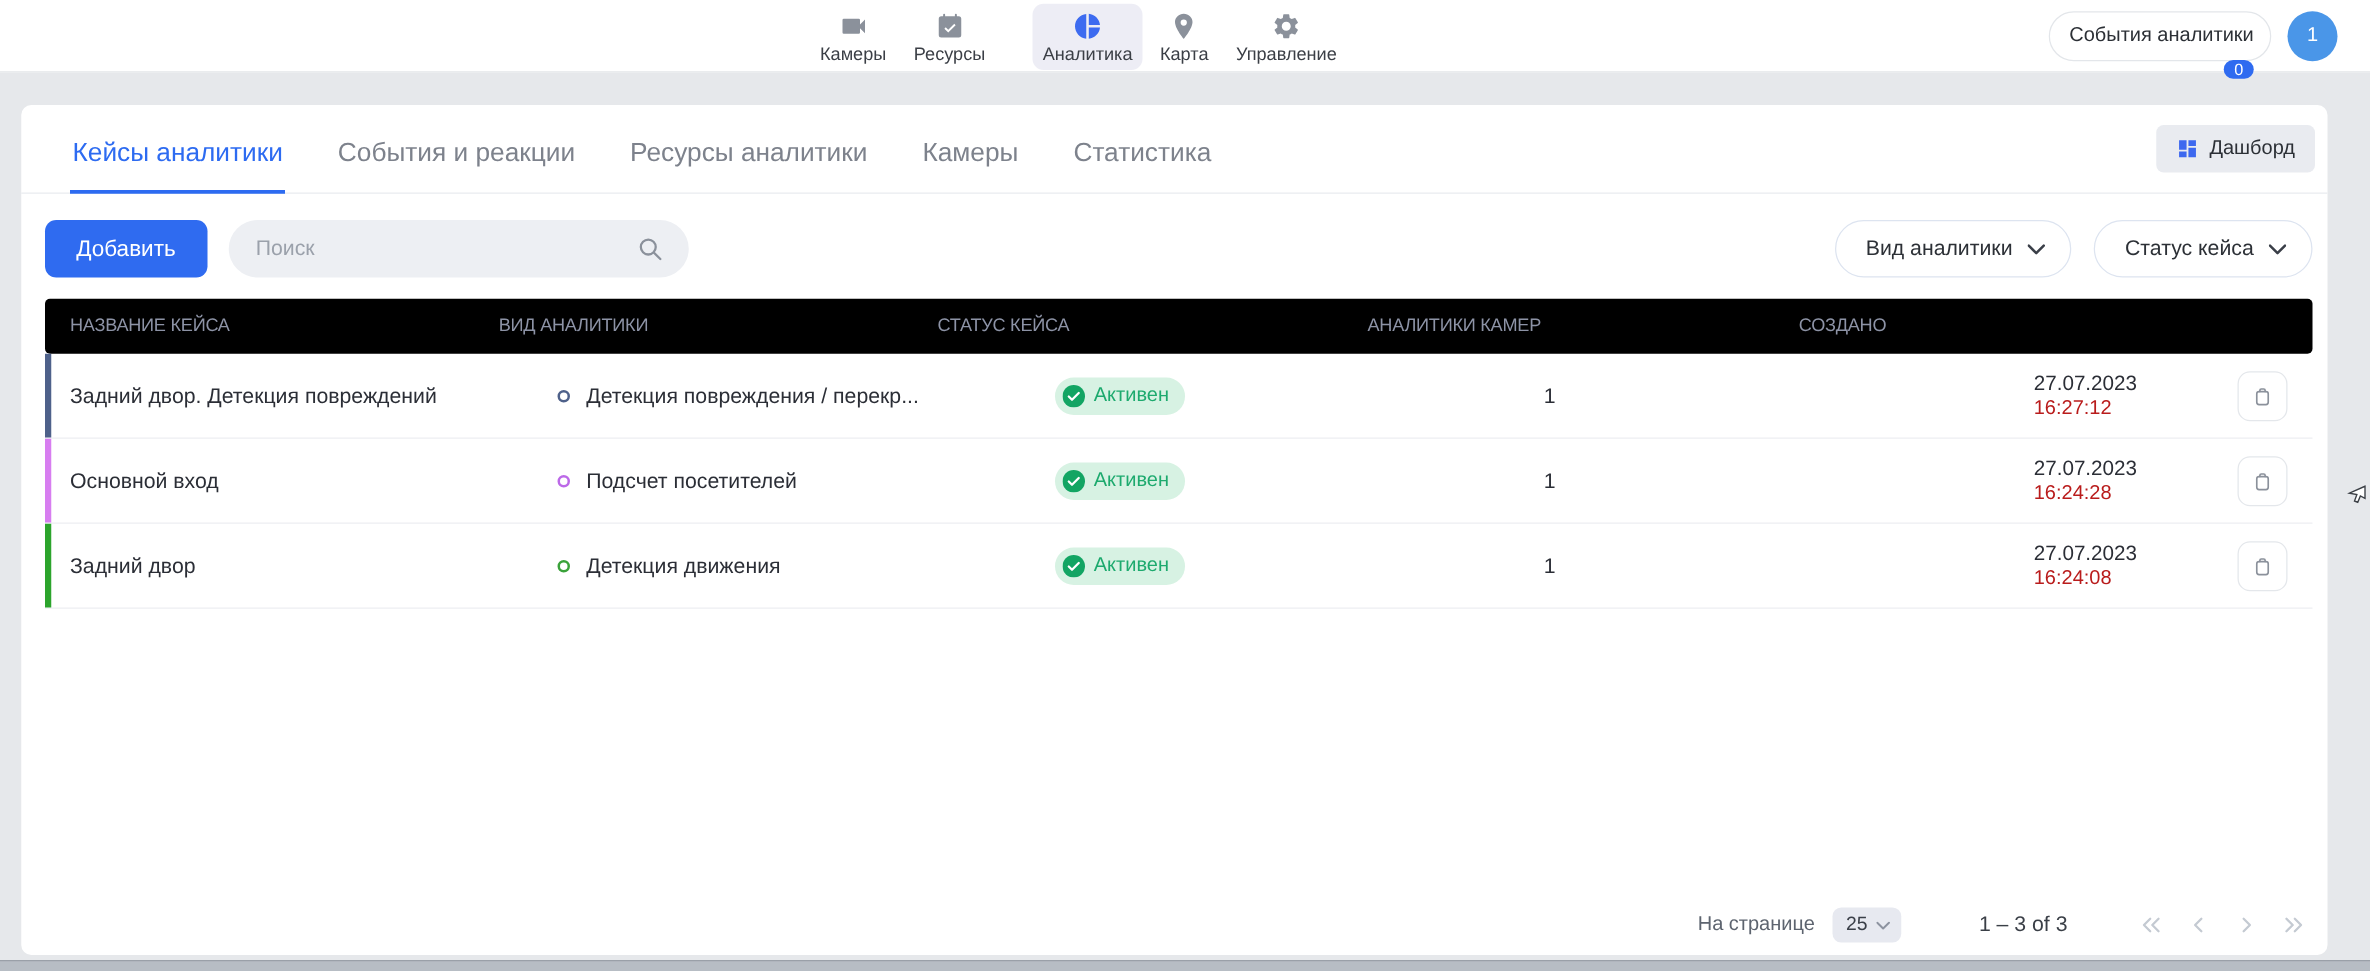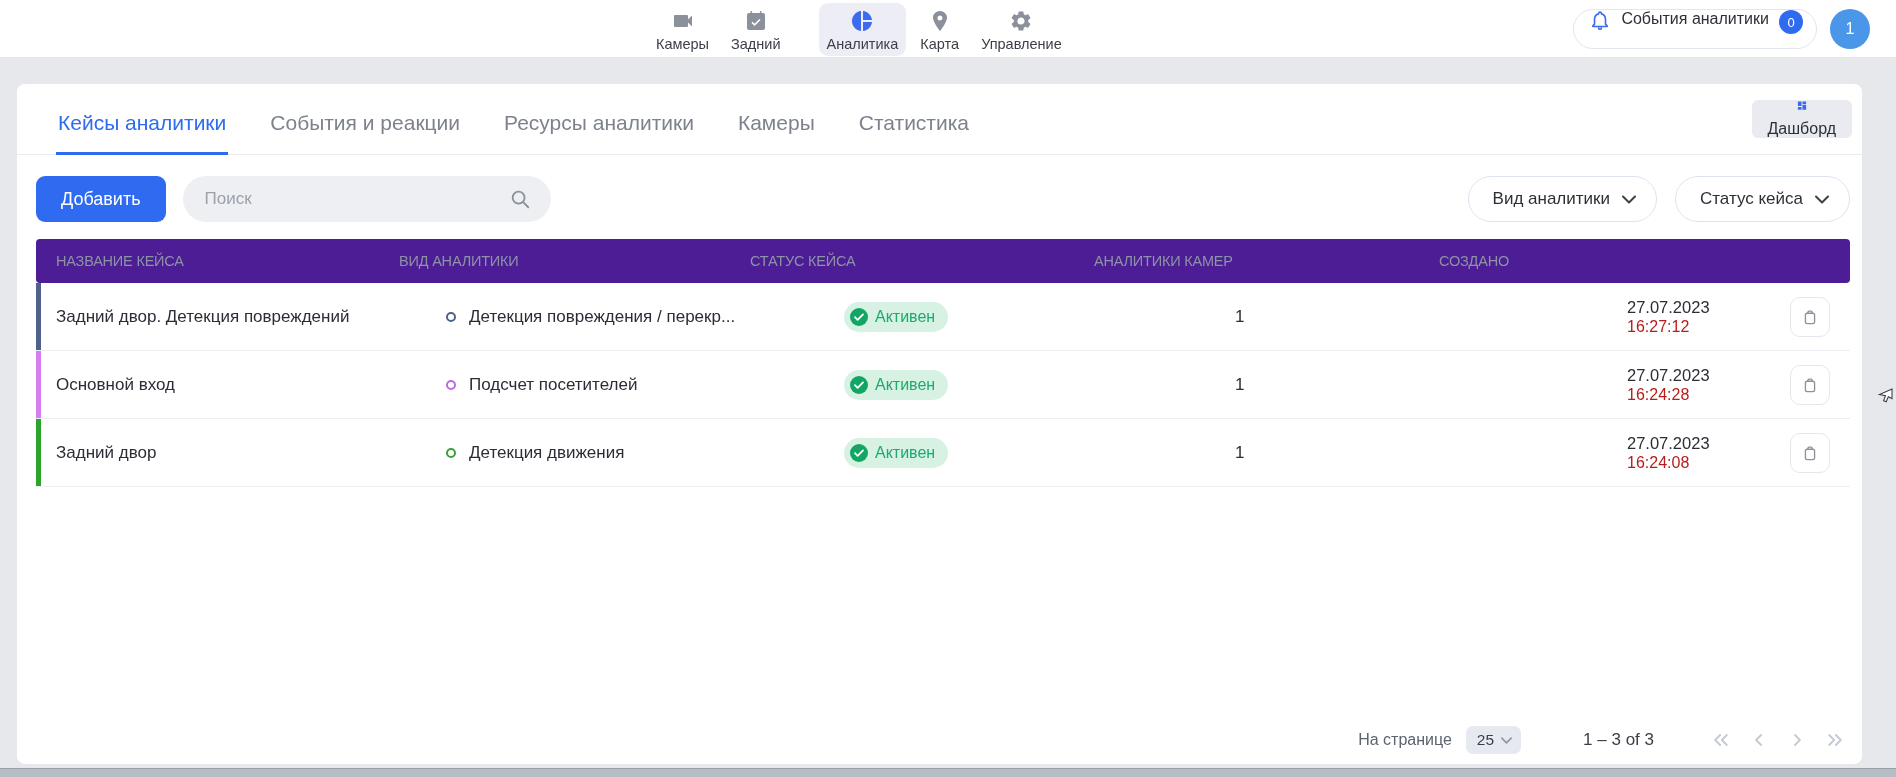--- a/index.html
+++ b/index.html
@@ -9,61 +9,61 @@
   
   .topbar { position:absolute; left:0; top:0; width:1896px; height:58px;
     background:#ffffff; border-bottom:1px solid #e4e6e9; z-index:5; }
   .main-nav { position:absolute; left:648px; top:3px; display:flex; gap:6px; }
   .nav-item { display:flex; flex-direction:column; align-items:center; gap:3px;
     padding:6px 8px 4px; border-radius:9px; cursor:pointer; }
   .nav-item.active { background:#ededf5;margin-left:24px; }
   .nav-item .nav-label { font-size:14.5px; color:#3b3f46; white-space:nowrap; }
   .nav-icon { width:24px; height:24px; }
   .topbar-right { position:absolute; right:26px; top:9px; display:flex; align-items:center; gap:13px; }
-  .events-btn { display:flex; align-items:flex-start; gap:10px; height:40px; padding:0 13px 0 15px;
-    background:#fff; border:1px solid #e3e6ea; border-radius:20px; cursor:pointer; }
+  .events-btn { display:flex; align-items:flex-end; gap:10px; height:40px; padding:0 13px 0 15px;
+    background:#fff; border:1px solid #e3e6ea; border-radius:20px; cursor:pointer;flex-direction:column; }
   .events-btn .events-label { font-size:16px; color:#2c3036; white-space:nowrap; }
   .count-badge { min-width:24px; height:24px; border-radius:12px; background:#2f6bf0;
     color:#fff; font-size:13px; display:flex; align-items:center; justify-content:center; padding:0 7px; }
   .avatar { width:40px; height:40px; border-radius:50%; background:#4a96e8; color:#fff;
     font-size:16px; display:flex; align-items:center; justify-content:center; cursor:pointer; }
 
   
   .card { position:absolute; left:17px; right:34px; top:84px; bottom:13px;
     background:#ffffff; border-radius:8px; }
 
   
   .tabs-row { position:relative; height:71px; border-bottom:1px solid #e9ebef; }
   .tabs { position:absolute; left:39px; bottom:-1px; display:flex; gap:40px; }
   .tab { font-size:21px; color:#7d828c; padding:0 2px 17px; cursor:pointer;
     border-bottom:3px solid transparent; white-space:nowrap; }
   .tab.active { color:#2d6bf1; border-bottom-color:#2d6bf1; }
   .dashboard-btn { position:absolute; right:10px; top:16px; height:38px; display:flex;
     align-items:center; gap:9px; padding:0 16px; background:#e9ebf0; border-radius:6px;
-    font-size:16px; color:#2c3036; cursor:pointer;flex-direction:column; }
+    font-size:16px; color:#2c3036; cursor:pointer; }
 
   
   .toolbar { display:flex; align-items:center; padding:21px 12px 0 19px; }
   .add-btn { height:46px; padding:0 25px; background:#2f6bf0; color:#fff; font-size:18px;
     border:none; border-radius:9px; display:flex; align-items:center; cursor:pointer; }
   .search-box { position:relative; margin-left:17px; width:368px; height:46px; }
   .search-input { width:100%; height:100%; background:#edeff3; border:none; border-radius:23px;
     padding:0 52px 0 22px; font-size:17px; color:#2c3036; outline:none;
     font-family:"Liberation Sans", sans-serif; }
   .search-input::placeholder { color:#9ba1ab; }
   .search-icon { position:absolute; right:20px; top:12px; }
   .filters { margin-left:auto; display:flex; gap:18px; }
   .filter-pill { height:46px; display:flex; align-items:center; gap:12px; padding:0 20px 0 24px;
     background:#fff; border:1px solid #dde4f0; border-radius:23px; font-size:17px;
     color:#2c3036; cursor:pointer; white-space:nowrap; }
 
   
   .table { margin:17px 12px 0 19px; }
   .grid { display:grid; grid-template-columns:363px 351px 344px 345px 1fr 80px; align-items:center; }
-  .thead { height:44px; background:#4c1d95; border-radius:4px; color:#8d93a6;
+  .thead { height:44px; background:#000000; border-radius:4px; color:#8d93a6;
     font-size:14.5px; letter-spacing:-0.2px; }
   .th { white-space:nowrap; }
   .th:first-child { padding-left:20px; }
   .trow { position:relative; height:68px; border-bottom:1px solid #edeef2; font-size:17px; color:#2b2e36;gap:47px; }
   .row-stripe { position:absolute; left:0; top:0; width:5px; height:100%; }
   .cell-name { padding-left:20px; white-space:nowrap; overflow:hidden; }
   .cell-type { display:flex; align-items:center; gap:13px; white-space:nowrap; }
   .type-dot { width:10px; height:10px; border-radius:50%; border:2px solid #888; flex:none; }
   .status-badge { display:inline-flex; align-items:center; gap:7px; height:30px;
     border-radius:15px; padding:0 13px 0 6px; font-size:16px; }
@@ -95,21 +95,21 @@
     <div class="nav-item">
       <svg class="nav-icon" viewBox="0 0 24 24" fill="#8b919b">
           <path d="M17 10.5V7a1 1 0 0 0-1-1H4a1 1 0 0 0-1 1v10a1 1 0 0 0 1 1h12a1 1 0 0 0 1-1v-3.5l4 4v-11l-4 4z"></path>
         </svg>
       <span class="nav-label">Камеры</span>
     </div>
     <div class="nav-item">
       <svg class="nav-icon" viewBox="0 0 24 24" fill="#8b919b">
           <path d="M19 4h-1.5V2.8a.8.8 0 0 0-1.6 0V4H8.1V2.8a.8.8 0 0 0-1.6 0V4H5a2 2 0 0 0-2 2v13a2 2 0 0 0 2 2h14a2 2 0 0 0 2-2V6a2 2 0 0 0-2-2zm-8.4 13-3.1-3.1 1.1-1.1 2 2 4.8-4.8 1.1 1.1-5.9 5.9z"></path>
         </svg>
-      <span class="nav-label">Задний</span>
+      <span class="nav-label">Ресурсы</span>
     </div>
     <div class="nav-item active">
       <svg class="nav-icon" viewBox="0 0 24 24" fill="#3d6bf0">
           <path d="M11 2.1C5.93 2.6 2 6.89 2 12.05c0 5.16 3.93 9.45 9 9.95V2.1zM13.03 2v8.99H22C21.53 6.25 17.76 2.47 13.03 2zM13.03 13.01V22c4.74-.47 8.5-4.25 8.97-8.99h-8.97z"></path>
         </svg>
       <span class="nav-label">Аналитика</span>
     </div>
     <div class="nav-item">
       <svg class="nav-icon" viewBox="0 0 24 24" fill="#8b919b">
           <path d="M12 2C8.13 2 5 5.13 5 8.5c0 5.25 7 13.5 7 13.5s7-8.25 7-13.5C19 5.13 15.87 2 12 2zm0 9.5a2.5 2.5 0 1 1 0-5 2.5 2.5 0 0 1 0 5z"></path>

